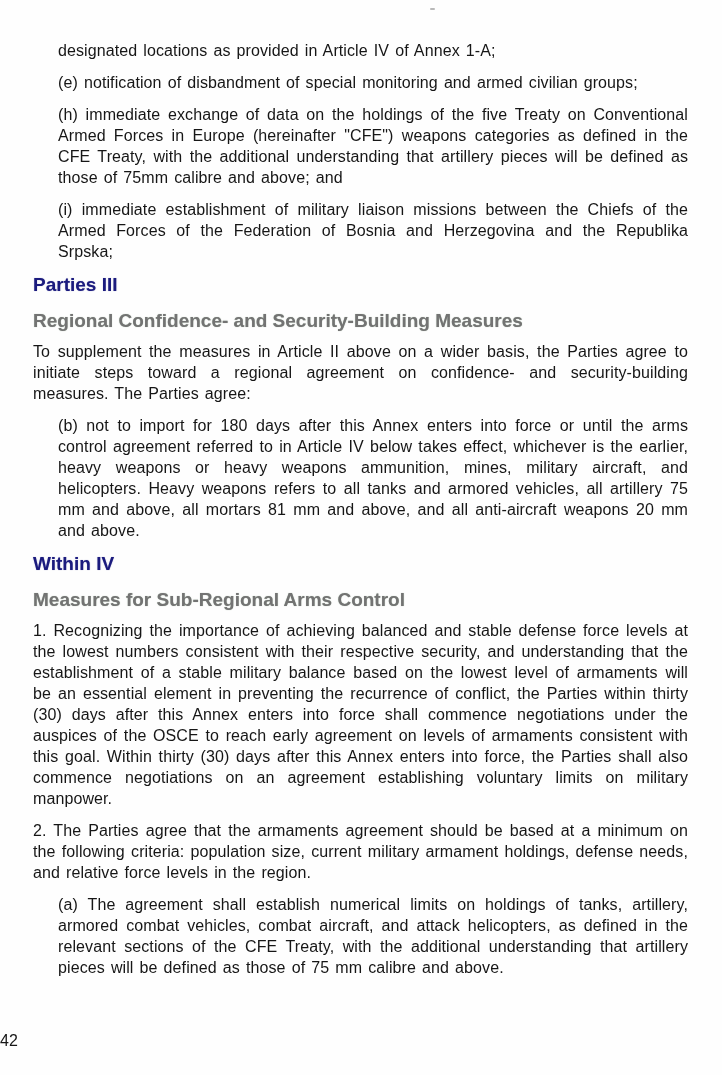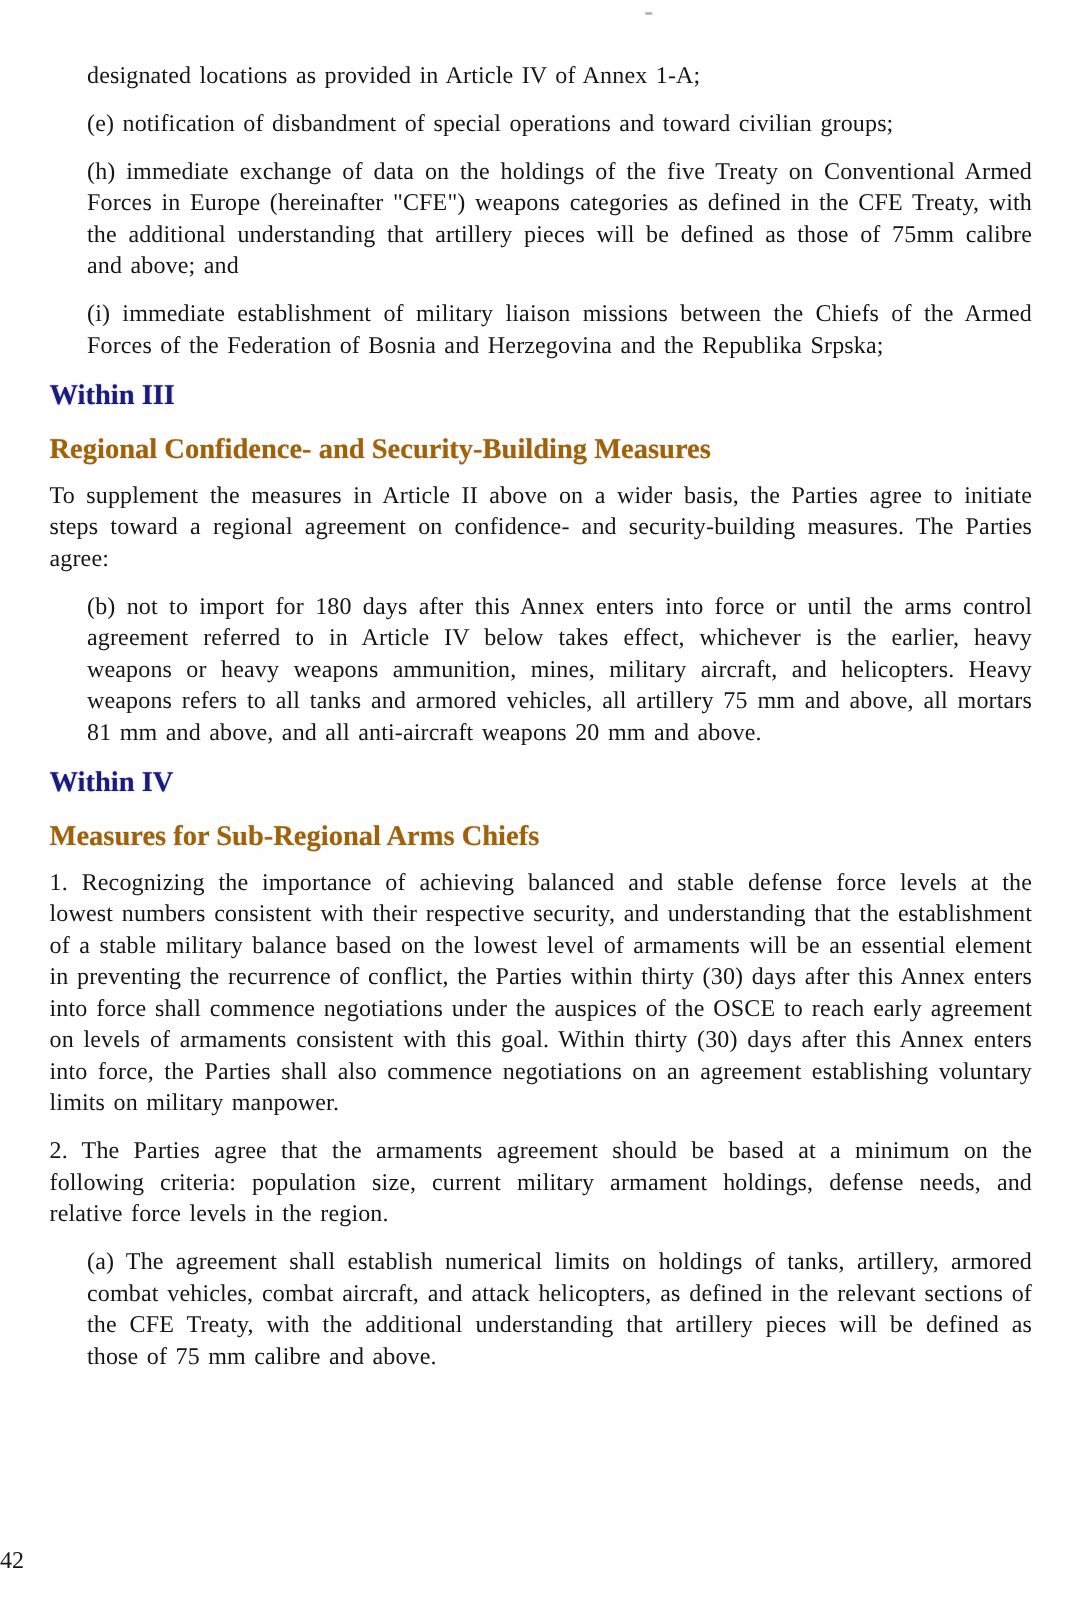--- a/index.html
+++ b/index.html
@@ -5,21 +5,21 @@
   html, body {
     margin: 0;
     padding: 0;
     background: #ffffff;
   }
   .page {
     position: relative;
     width: 722px;
     height: 1075px;
     background: #fefefe;
-    font-family: Liberation Serif, serif;
+    font-family: Liberation Sans, sans-serif;
     color: #161616;
     overflow: hidden;
     box-sizing: border-box;
     padding: 40px 34px 0 33px;
   }
   .page p {
     margin: 0 0 11px 0;
     font-size: 16px;
     line-height: 21px;
     text-align: justify;
@@ -35,21 +35,21 @@
     line-height: 24px;
     font-weight: bold;
     color: #1b1b7e;
     text-shadow: 0 0 1px rgba(27,27,126,0.45);
   }
   h3.section-title {
     margin: 12px 0 8px 0;
     font-size: 19px;
     line-height: 24px;
     font-weight: bold;
-    color: #a16207;
+    color: #737373;
     text-shadow: 0 0 1px rgba(34,80,34,0.4);
   }
   .page-number {
     position: absolute;
     left: 0;
     top: 1031px;
     width: 100%;
     font-size: 16px;
     line-height: 20px;
     color: #161616;
@@ -66,33 +66,33 @@
 </style>
 </head>
 <body>
 
 <div class="page">
 
   <span class="scan-dot"></span>
 
   <p class="indent">designated locations as provided in Article IV of Annex 1-A;</p>
 
-  <p class="indent">(e) notification of disbandment of special operations and toward civilian groups;</p>
+  <p class="indent">(e) notification of disbandment of special monitoring and armed civilian groups;</p>
   <p class="indent">(h) immediate exchange of data on the holdings of the five Treaty on Conventional Armed Forces in Europe (hereinafter "CFE") weapons categories as defined in the CFE Treaty, with the additional understanding that artillery pieces will be defined as those of 75mm calibre and above; and</p>
   <p class="indent">(i) immediate establishment of military liaison missions between the Chiefs of the Armed Forces of the Federation of Bosnia and Herzegovina and the Republika Srpska;</p>
 
-  <h2 class="article-title">Within III</h2>
+  <h2 class="article-title">Parties III</h2>
   <h3 class="section-title">Regional Confidence- and Security-Building Measures</h3>
 
   <p>To supplement the measures in Article II above on a wider basis, the Parties agree to initiate steps toward a regional agreement on confidence- and security-building measures. The Parties agree:</p>
 
   <p class="indent">(b) not to import for 180 days after this Annex enters into force or until the arms control agreement referred to in Article IV below takes effect, whichever is the earlier, heavy weapons or heavy weapons ammunition, mines, military aircraft, and helicopters. Heavy weapons refers to all tanks and armored vehicles, all artillery 75 mm and above, all mortars 81 mm and above, and all anti-aircraft weapons 20 mm and above.</p>
 
   <h2 class="article-title">Within IV</h2>
-  <h3 class="section-title">Measures for Sub-Regional Arms Chiefs</h3>
+  <h3 class="section-title">Measures for Sub-Regional Arms Control</h3>
 
   <p>1. Recognizing the importance of achieving balanced and stable defense force levels at the lowest numbers consistent with their respective security, and understanding that the establishment of a stable military balance based on the lowest level of armaments will be an essential element in preventing the recurrence of conflict, the Parties within thirty (30) days after this Annex enters into force shall commence negotiations under the auspices of the OSCE to reach early agreement on levels of armaments consistent with this goal. Within thirty (30) days after this Annex enters into force, the Parties shall also commence negotiations on an agreement establishing voluntary limits on military manpower.</p>
   <p>2. The Parties agree that the armaments agreement should be based at a minimum on the following criteria: population size, current military armament holdings, defense needs, and relative force levels in the region.</p>
 
   <p class="indent">(a) The agreement shall establish numerical limits on holdings of tanks, artillery, armored combat vehicles, combat aircraft, and attack helicopters, as defined in the relevant sections of the CFE Treaty, with the additional understanding that artillery pieces will be defined as those of 75 mm calibre and above.</p>
 
   <div class="page-number">42</div>
 
 </div>
 

